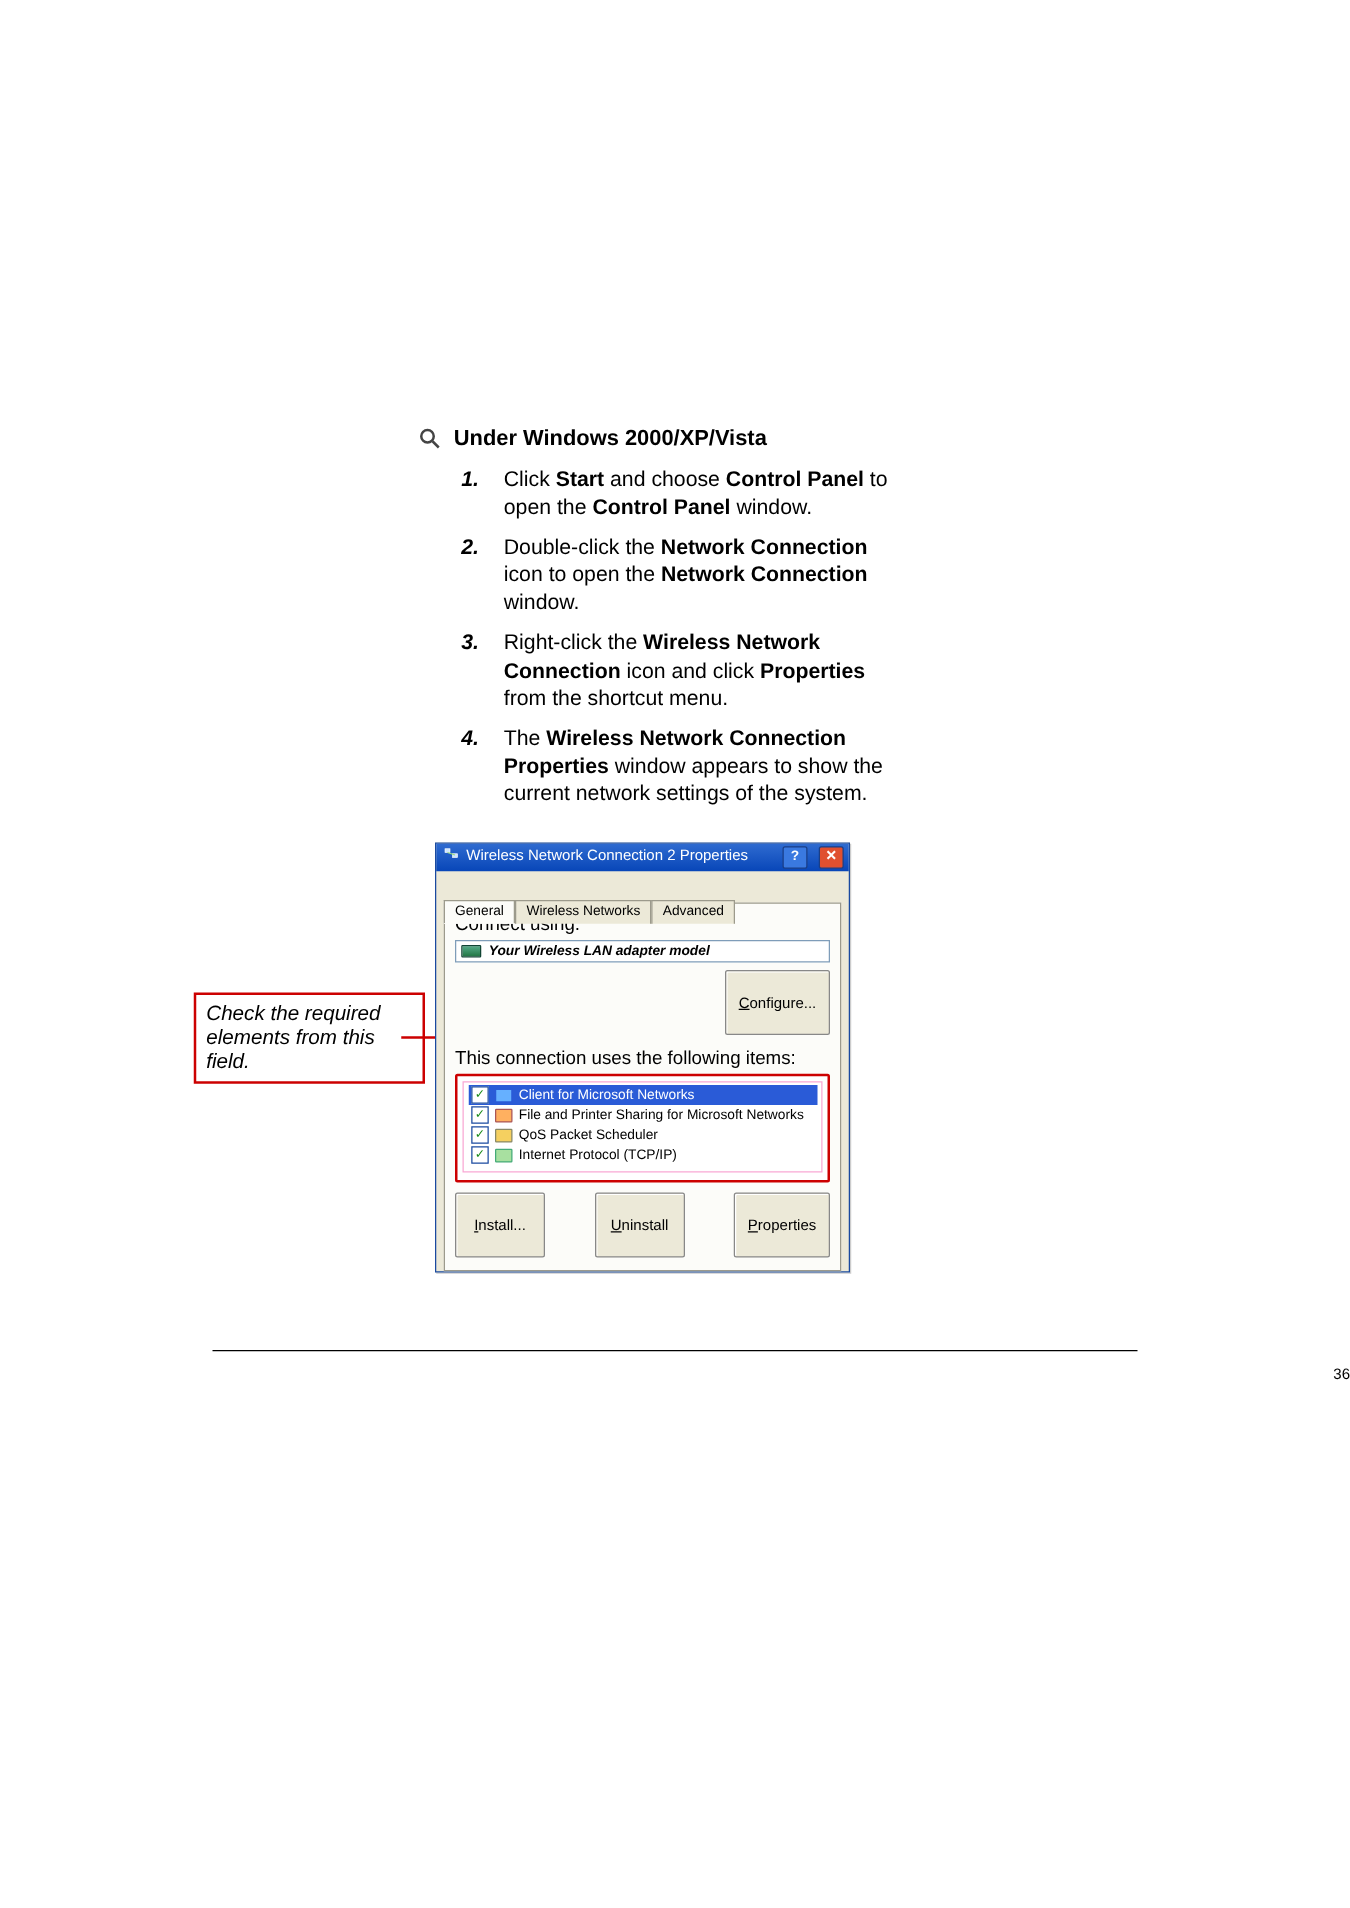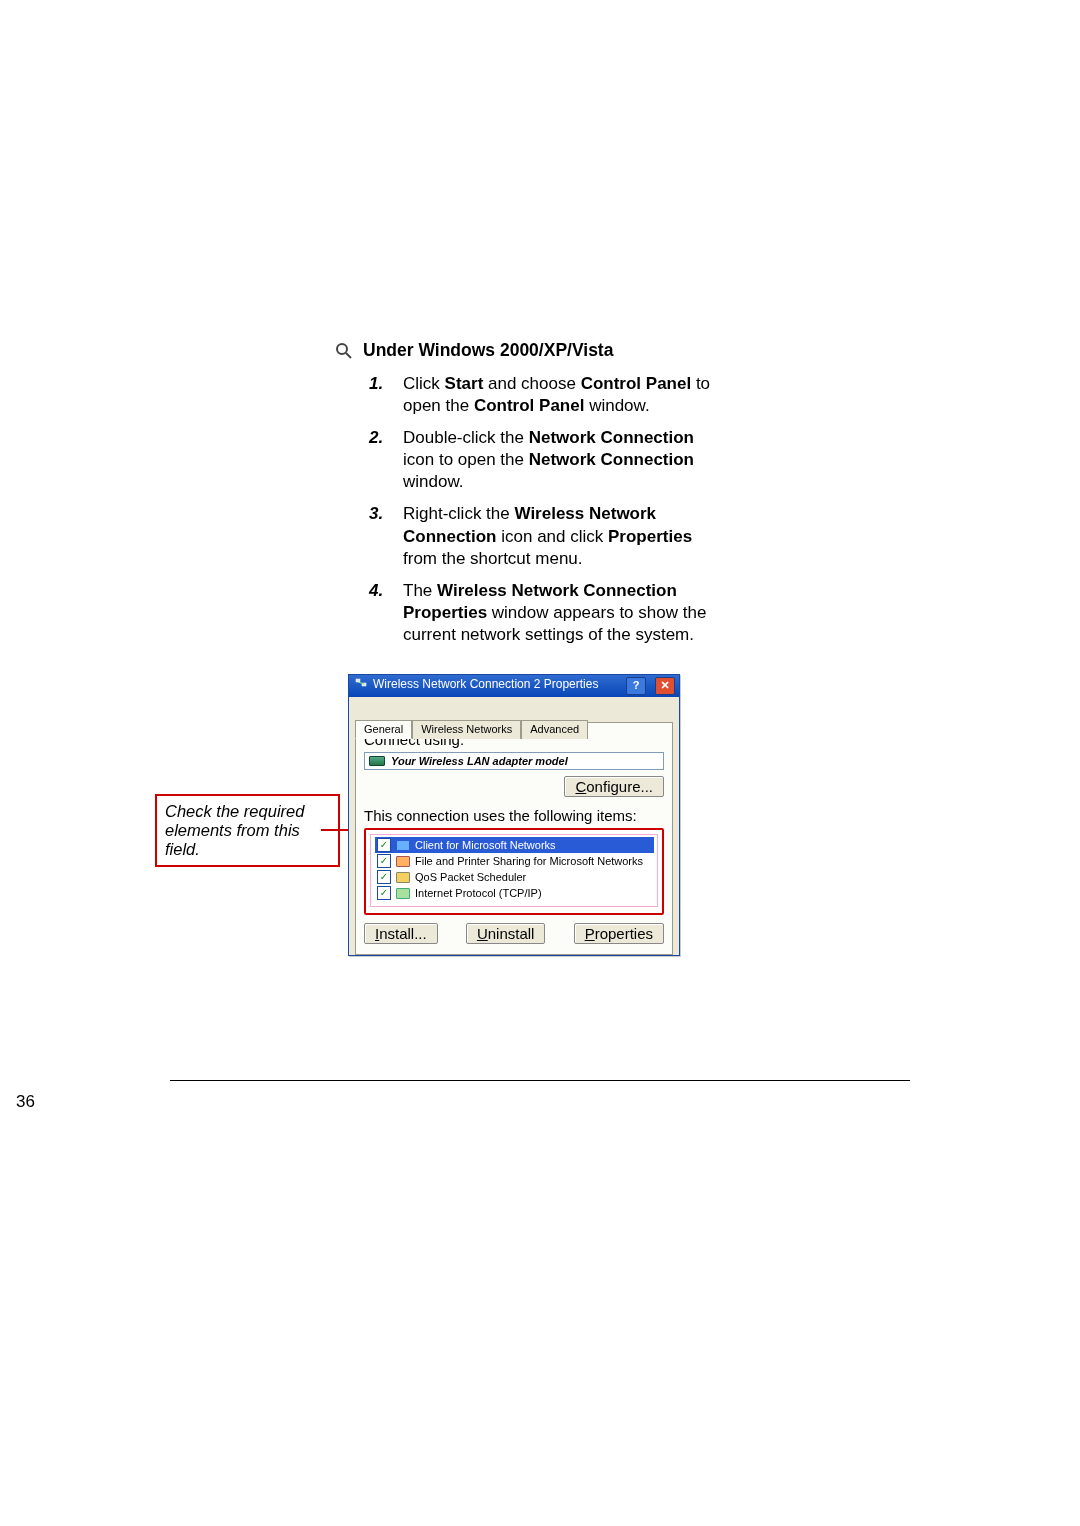--- a/index.html
+++ b/index.html
@@ -29,21 +29,21 @@
   .tabs { display:flex; gap:0; margin:6px 6px 0 6px; font-size:11px; }
   .tab { padding:2px 8px 3px; border:1px solid #9c9a8c; border-bottom:none; background:#ece9d8; cursor:default; position:relative; top:17px;}
   .tab.active { background:#fcfcf9; border-bottom:1px solid #fcfcf9; z-index:2;}
   .tabpanel { margin:0 6px 0 6px; border:1px solid #9c9a8c; background:#fcfcf9; padding:8px 8px 10px 8px; }
 
   .lbl { font-size:15px; margin-bottom:4px; }
   .adapter-row { display:flex; align-items:center; gap:6px; border:1px solid #7f9db9; background:#fff; padding:2px 4px; }
   .nic-icon { width:16px; height:12px; display:flex; align-items:center; justify-content:center; }
   .nic-icon .card { width:14px; height:8px; background:linear-gradient(#5a8,#274); border:1px solid #143; border-radius:1px; }
   .adapter-text { font-size:11px; font-style:italic; font-weight:bold; color:#000; }
-  .btn { font-family:Tahoma,Arial,sans-serif; font-size:15px; padding:1px 10px; background:#ece9d8; border:1px solid #888; border-radius:2px; cursor:default; box-shadow:inset 1px 1px 0 #fff; }
+  .btn { font-family:Tahoma,Arial,sans-serif; font-size:12px; padding:18px 10px; background:#ece9d8; border:1px solid #888; border-radius:2px; cursor:default; box-shadow:inset 1px 1px 0 #fff; }
   .btn-row-right { display:flex; justify-content:flex-end; margin-top:6px; }
 
   .items-area { margin-top:10px; }
   .items-box { border:2px solid #c00; background:#fff; padding:4px 4px 6px 4px; border-radius:2px; }
   .inner-list { border:1px solid #f9a8d4; padding:2px 3px 5px 4px; }
   .item-row { display:flex; align-items:center; gap:5px; font-size:11px; padding:1px 2px; }
   .item-row.selected { background:#2a5bd7; color:#fff; }
   .chk { width:12px; height:12px; border:1px solid #1a4aa0; background:#fff; display:flex; align-items:center; justify-content:center; font-size:10px; color:#1a8a1a; line-height:1; }
   .chk::after{content:"\2713";}
   .item-row.selected .chk{background:#fff;}
@@ -51,21 +51,21 @@
   .svc-icon.pc   div{width:12px;height:9px;background:#66b0ff;border:1px solid #2a5bd7;border-radius:1px;}
   .svc-icon.share div{width:12px;height:9px;background:#ffb060;border:1px solid #a55;border-radius:1px;}
   .svc-icon.qos  div{width:12px;height:9px;background:#f5d060;border:1px solid #886;border-radius:1px;}
   .svc-icon.tcp  div{width:12px;height:9px;background:#a8e0a0;border:1px solid #4a7;border-radius:1px;}
 
   .btn-row3 { display:flex; justify-content:space-between; margin-top:8px; gap:8px; }
   .btn-row3 .btn { flex:0 0 auto; min-width:72px; }
   .ul-hint::first-letter{ text-decoration:underline; }
 
   .footer-rule { position:absolute; left:170px; right:170px; top:1080px; height:1px; background:#000; }
-  .page-number { position:absolute; left:16px; right:0; top:1092px; text-align:left; font-size:17px; }
+  .page-number { position:absolute; left:4px; right:0; top:1092px; text-align:right; font-size:12px; }
 </style>
 </head>
 <body>
 
 <div class="page">
   <div class="content">
     <div class="heading-row">
       <span class="magnifier-icon">
         <svg viewBox="0 0 18 18">
             <circle cx="7" cy="7" r="5" fill="none" stroke="#444" stroke-width="2"></circle>

